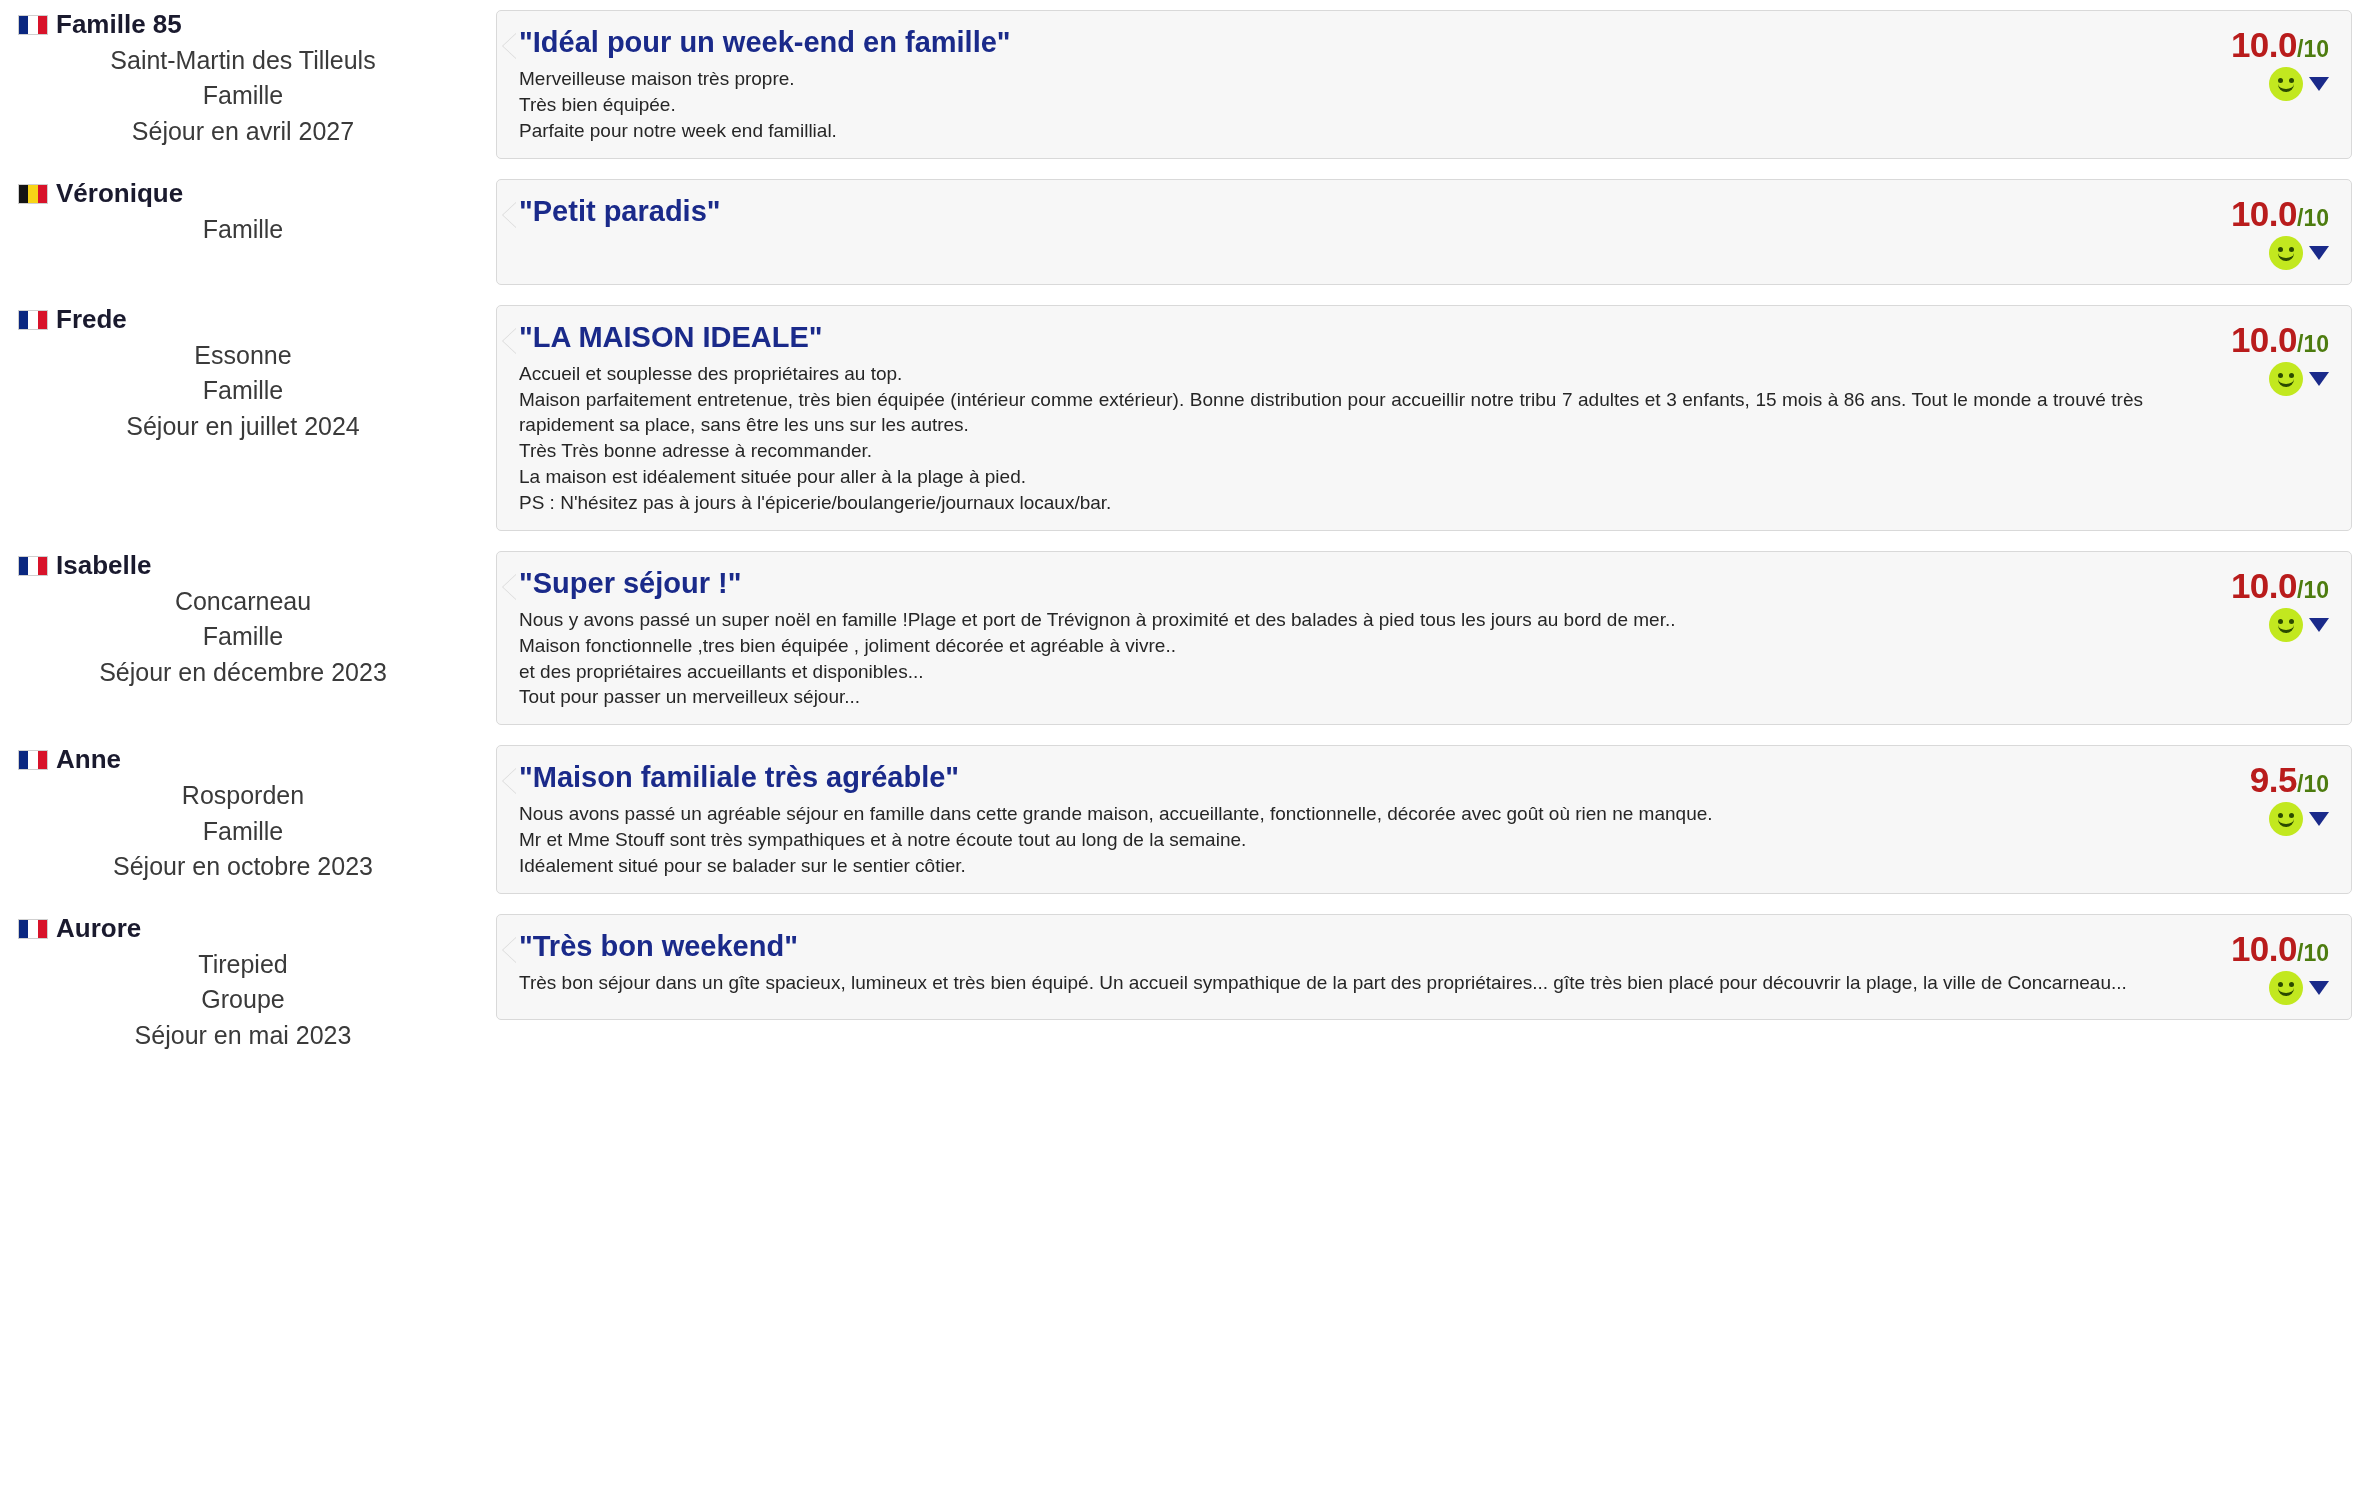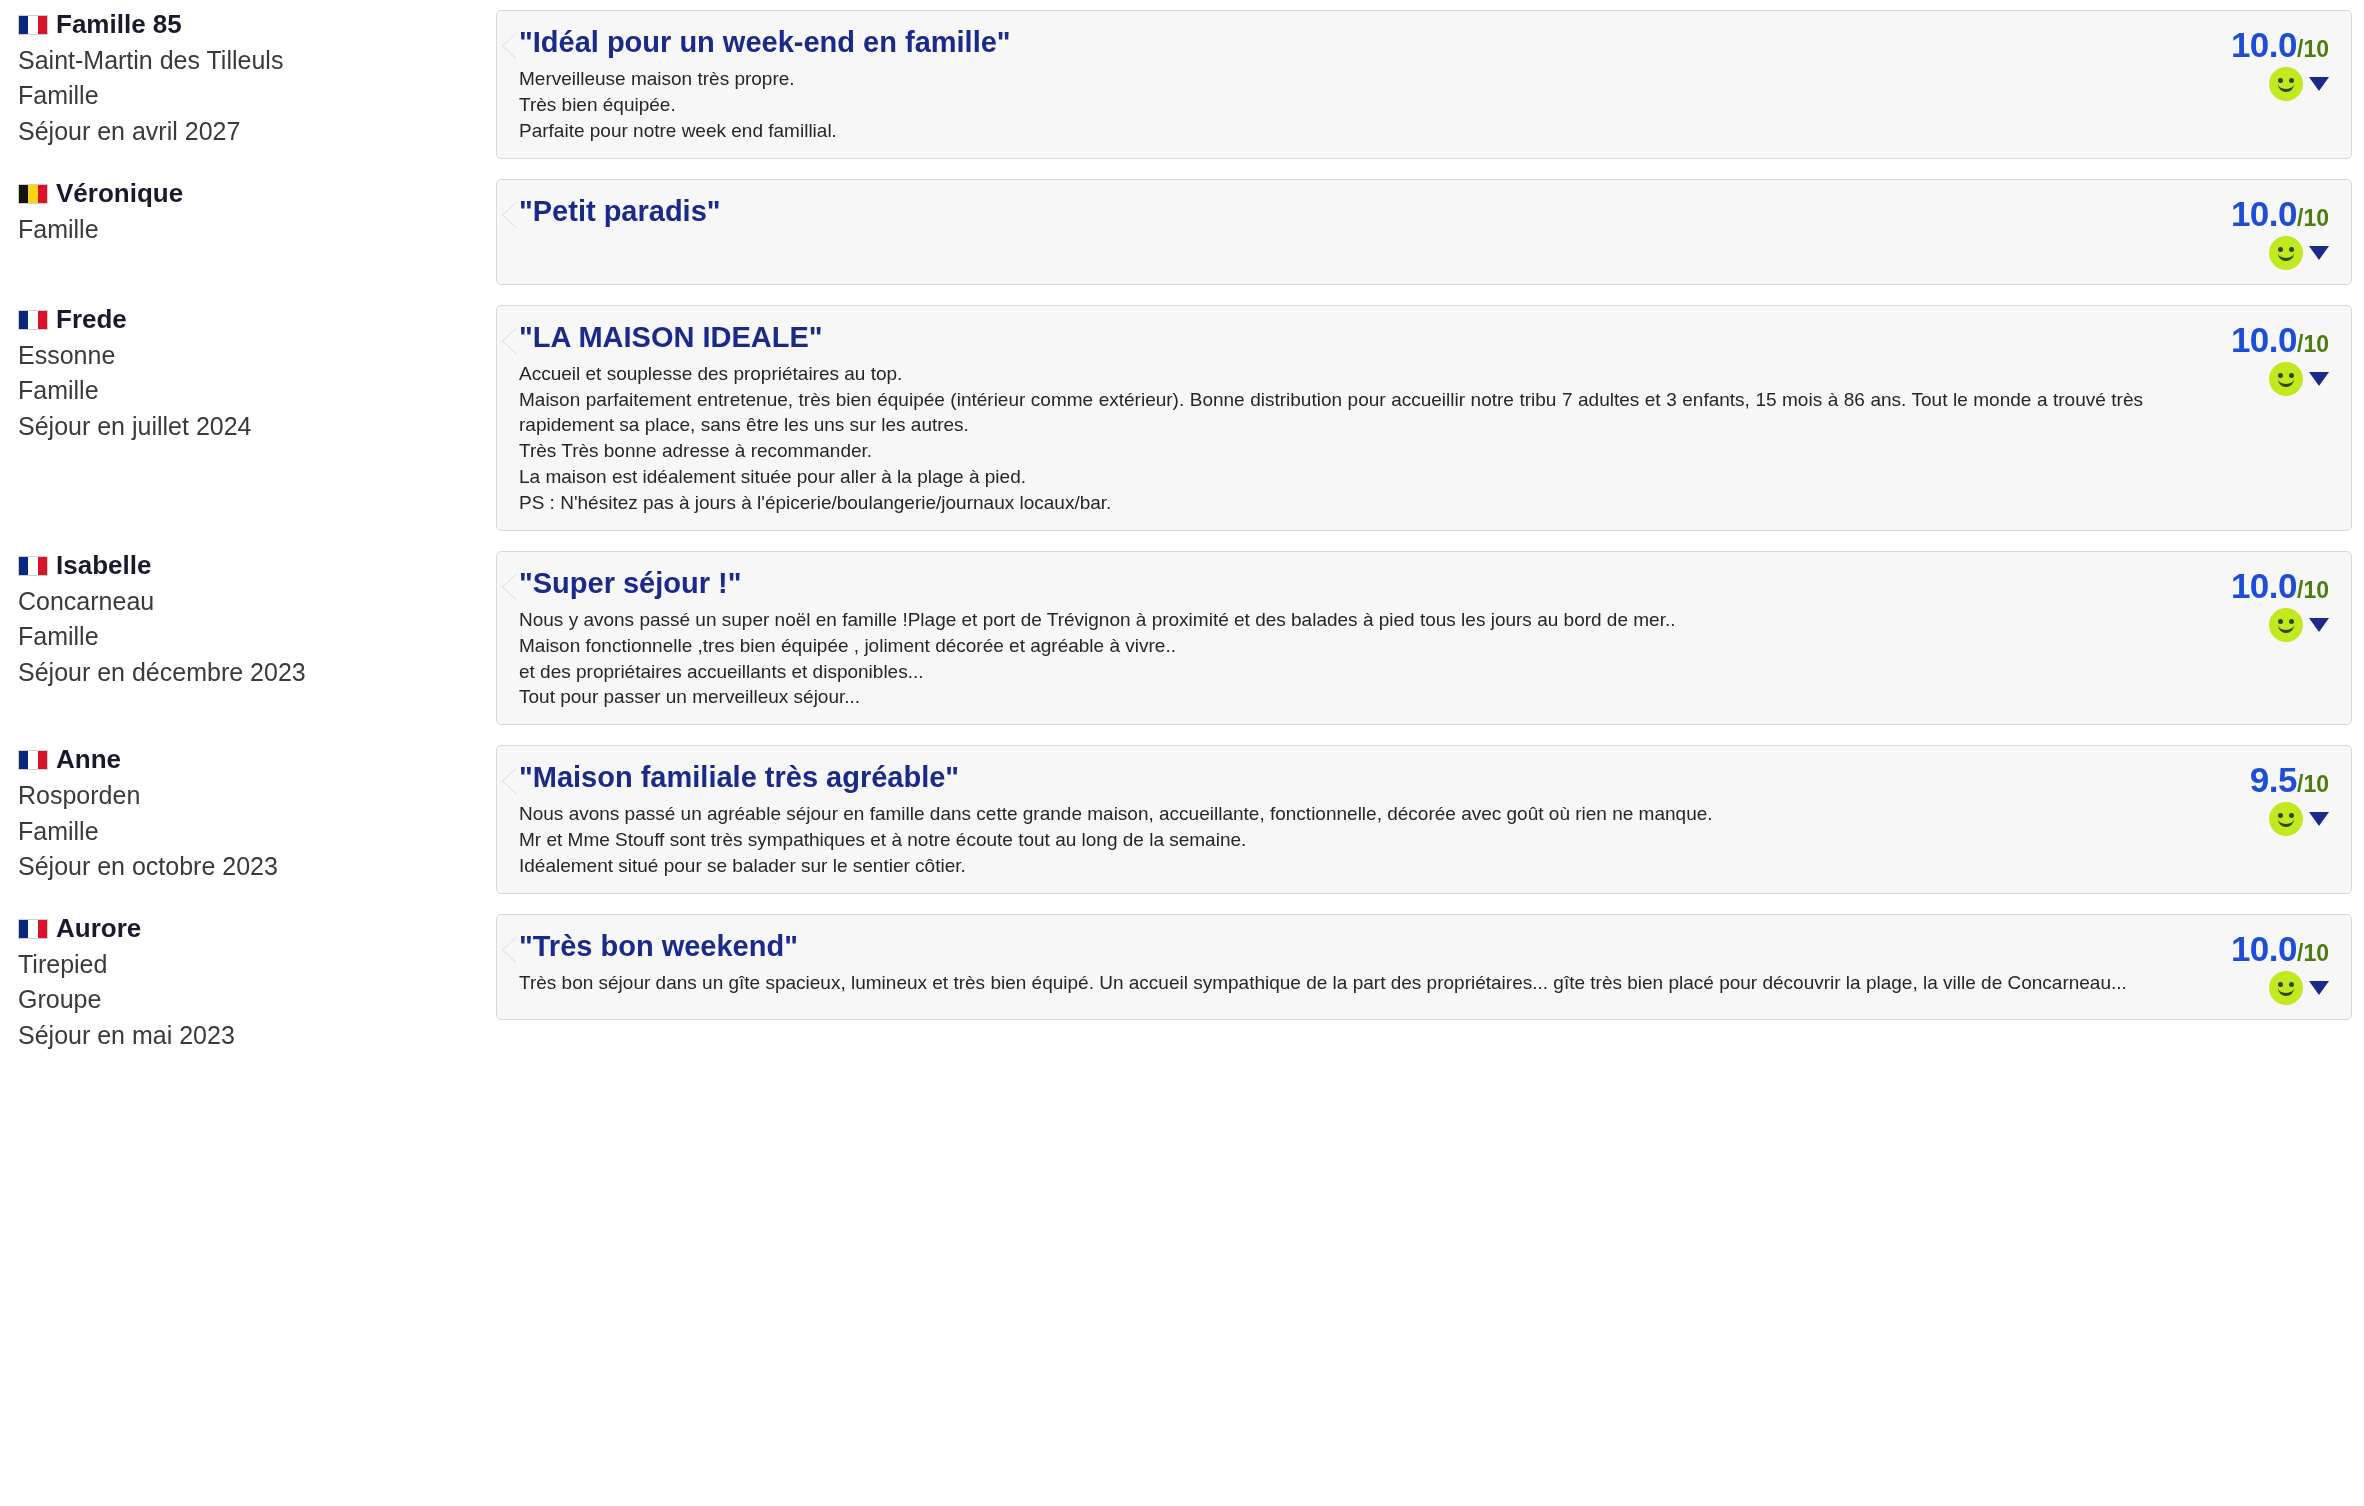--- a/index.html
+++ b/index.html
@@ -55,20 +55,21 @@
     top: 0; bottom: 0;
     width: 33.34%;
   }
   .flag .s1 { left: 0; }
   .flag .s2 { left: 33.33%; }
   .flag .s3 { left: 66.66%; }
   .reviewer-line {
     display: block;
     color: #3a3a3a;
     font-size: 25px;
+    text-align: center;
   }
   .review-card-wrap {
     flex: 1 1 auto;
     position: relative;
     padding: 10px 0 10px 0;
     min-width: 0;
   }
   .review-card {
     position: relative;
     background: #f7f7f7;
@@ -111,21 +112,21 @@
   .review-text div { margin: 0; }
   .score-box {
     flex: 0 0 auto;
     width: 170px;
     text-align: right;
     padding-top: 2px;
   }
   .score-value {
     font-size: 35px;
     font-weight: bold;
-    color: #1d4ed8;
+    color: #b91c1c;
     letter-spacing: -0.5px;
   }
   .score-max {
     font-size: 23px;
     font-weight: bold;
     color: #4d7c0f;
   }
   .score-icons {
     margin-top: 2px;
     display: flex;

